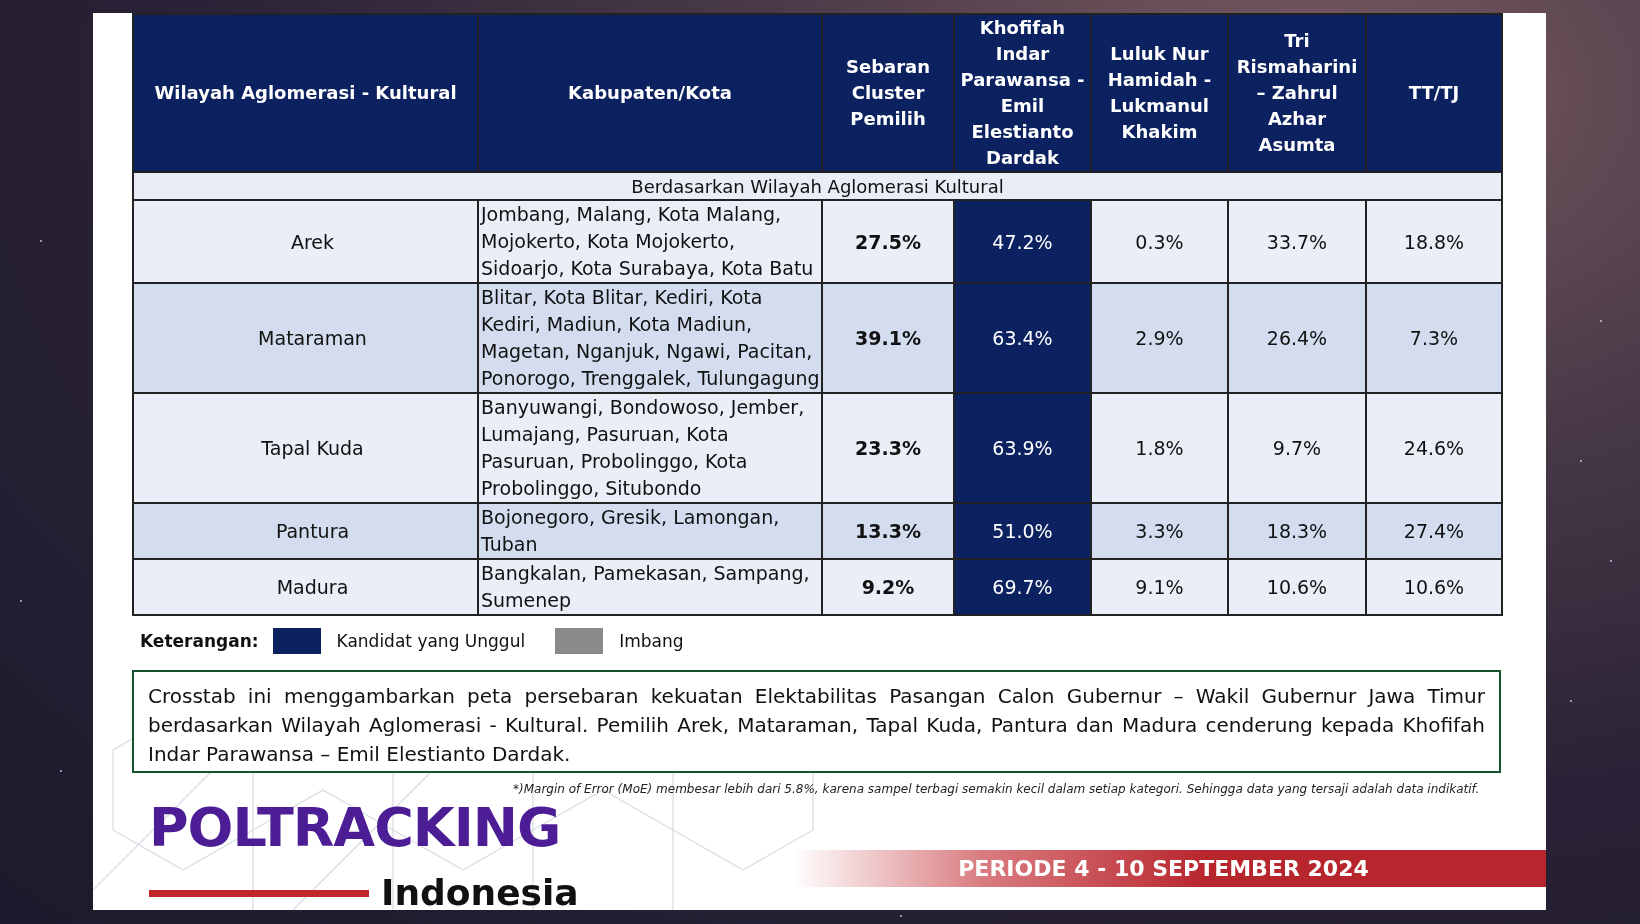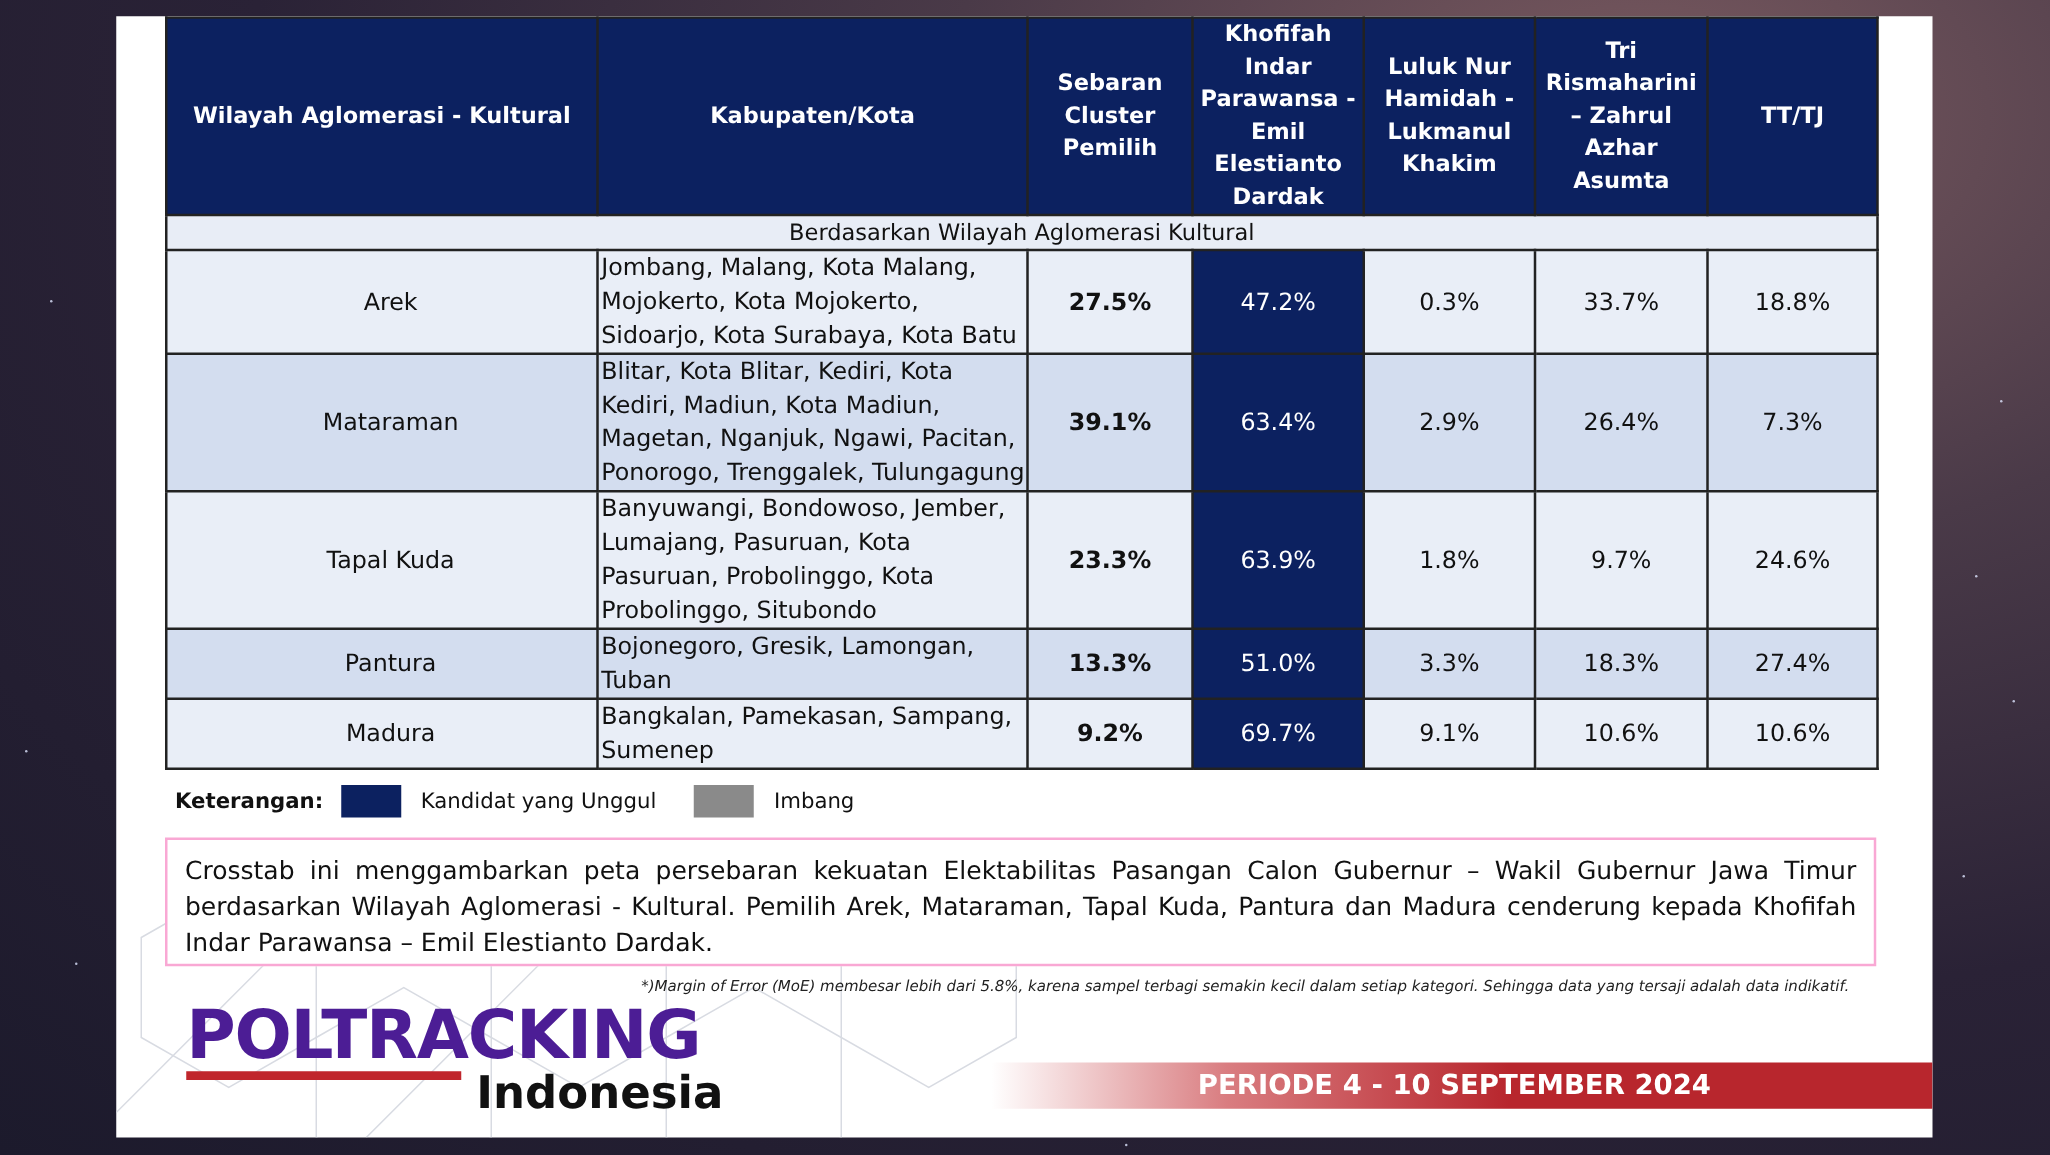--- a/index.html
+++ b/index.html
@@ -35,28 +35,28 @@
   tr.r-light td { background: #e9eef7; }
   tr.r-dark td { background: #d3ddef; }
 
   .legend { position: absolute; left: 47px; top: 614px; height: 28px; display: flex; align-items: center; font-size: 17px; color: #111; font-family: "DejaVu Sans", sans-serif; }
   .legend .title { font-weight: bold; margin-right: 14px; }
   .legend .swatch { width: 48px; height: 26px; margin-right: 16px; }
   .legend .lbl { margin-right: 30px; }
 
   .desc {
     position: absolute; left: 39px; top: 657px; width: 1369px; height: 103px;
-    border: 2px solid #f9a8d4; padding: 10px 14px; font-size: 20px; line-height: 29px; color: #111;
+    border: 2px solid #14532d; padding: 10px 14px; font-size: 20px; line-height: 29px; color: #111;
     text-align: justify; font-family: "DejaVu Sans", sans-serif; background: #fff;
   }
   .foot { position: absolute; left: 420px; top: 769px; font-size: 12px; font-style: italic; color: #222; font-family: "DejaVu Sans", sans-serif; }
 
   .logo { position: absolute; left: 56px; top: 788px; }
   .logo .main { font-family: "DejaVu Sans", sans-serif; font-weight: bold; font-size: 54px; letter-spacing: -1px; color: #4c1d95; line-height: 54px; }
-  .logo .sub { display: flex; align-items: flex-start; margin-top: 2px; }
+  .logo .sub { display: flex; align-items: center; margin-top: 20px; }
   .logo .bar { width: 220px; height: 7px; background: #c0262c; margin-right: 12px; }
   .logo .indo { font-family: "DejaVu Sans", sans-serif; font-weight: bold; font-size: 36px; color: #111; line-height: 36px; }
 
   .band-navy {
     position: absolute; left: 600px; top: 795px; width: 853px; height: 42px;
     background: linear-gradient(90deg, rgba(27,44,86,0) 0%, rgba(27,44,86,.6) 25%, #1b2c56 50%);
     color: #fff; font-weight: bold; font-size: 25px; text-align: right; padding-right: 12px; line-height: 42px;
     font-family: "DejaVu Sans", sans-serif;
   }
   .band-red {

